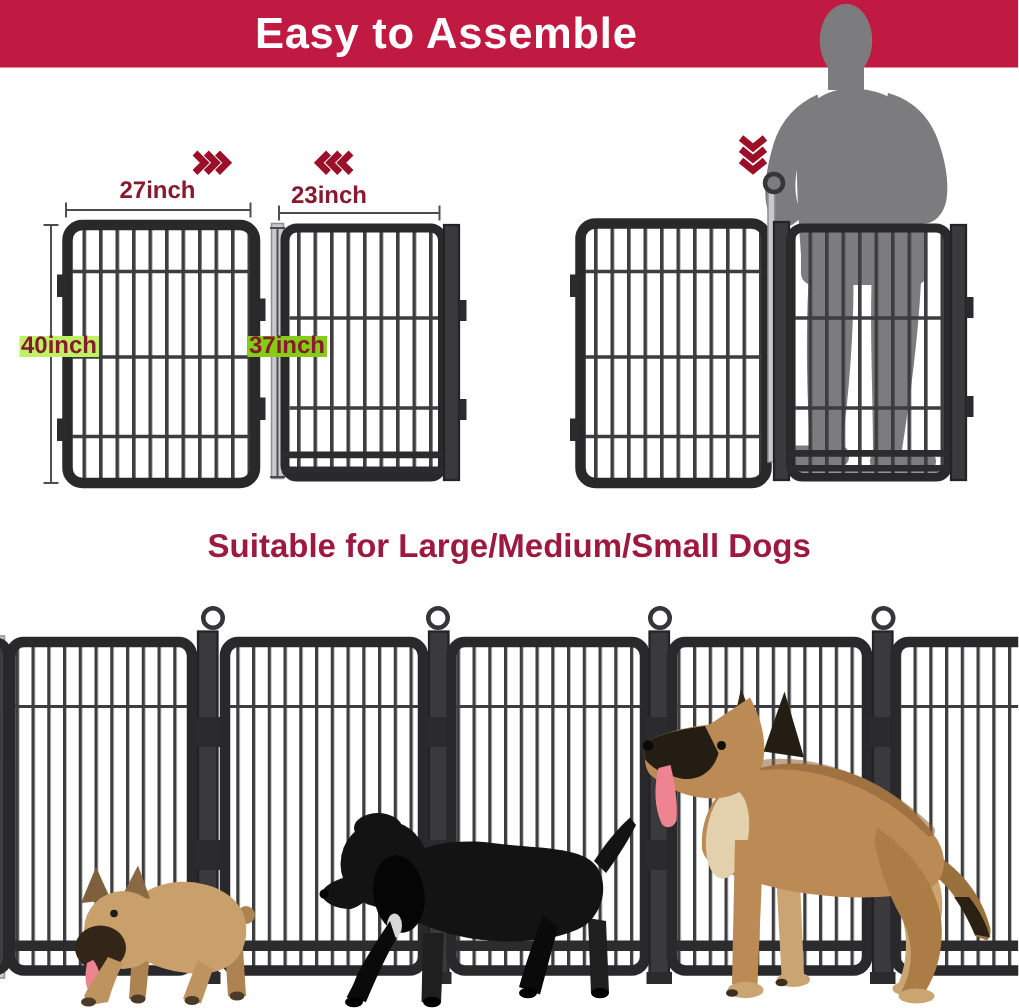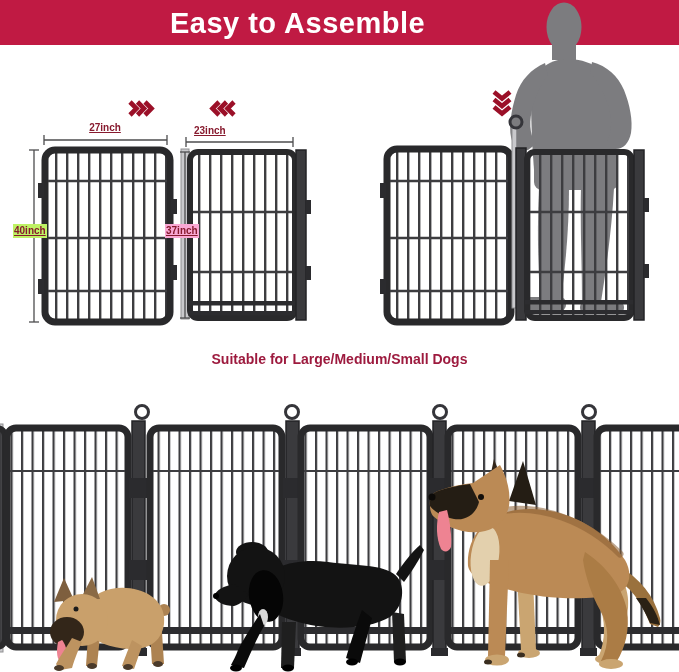--- a/index.html
+++ b/index.html
@@ -3,26 +3,26 @@
 <meta charset="utf-8">
 <style>
   html,body{margin:0;padding:0;background:#fff;}
   #app{position:relative;width:679px;height:672px;overflow:hidden;background:#fff;
        font-family:"Liberation Sans",sans-serif;}
   #scene{position:absolute;left:0;top:0;}
 
   .banner-title{position:absolute;top:7px;left:0;width:595px;text-align:center;
     font-size:29px;font-weight:bold;color:var(--banner-text);letter-spacing:.5px;}
   .heading{position:absolute;top:351px;left:0;width:679px;text-align:center;
-    font-size:14px;font-weight:bold;color:var(--heading-red);}
-  .dim-label{position:absolute;font-size:10px;font-weight:bold;color:var(--label-red);line-height:14px;text-decoration:underline;}
+    font-size:22px;font-weight:bold;color:var(--heading-red);}
+  .dim-label{position:absolute;font-size:16px;font-weight:bold;color:var(--label-red);line-height:14px;}
   #lbl27{left:60px;top:121px;width:90px;text-align:center;}
   #lbl23{left:194px;top:124px;width:90px;text-align:left;}
   #lbl40{left:13px;top:224px;background:#bef264;padding:0 1px;}
-  #lbl37{left:165px;top:224px;background:#f9a8d4;padding:0 1px;}
+  #lbl37{left:165px;top:224px;background:#84cc16;padding:0 1px;}
 
   .pbar{fill:var(--fence-bar);}
   .frame{stroke:var(--fence-frame);fill:url(#bars11);}
   .frameB{stroke:var(--fence-frame);fill:url(#bars10);}
   .rail{stroke:var(--fence-bar);stroke-width:2.4;}
   .railT{stroke:var(--fence-bar);stroke-width:2;}
   .dim{stroke:#4c4c4e;stroke-width:1.3;}
   .chev{fill:none;stroke:var(--accent-dark-red);stroke-width:4.6;}
   .person{fill:var(--person-gray);}
   .post{fill:#3a3a3d;stroke:#232326;stroke-width:1.5;}

